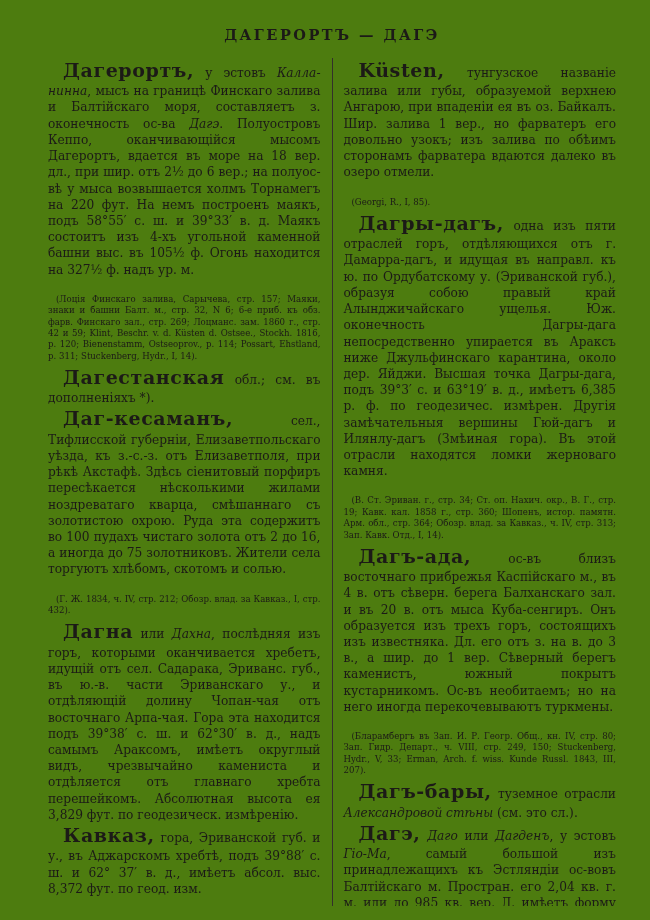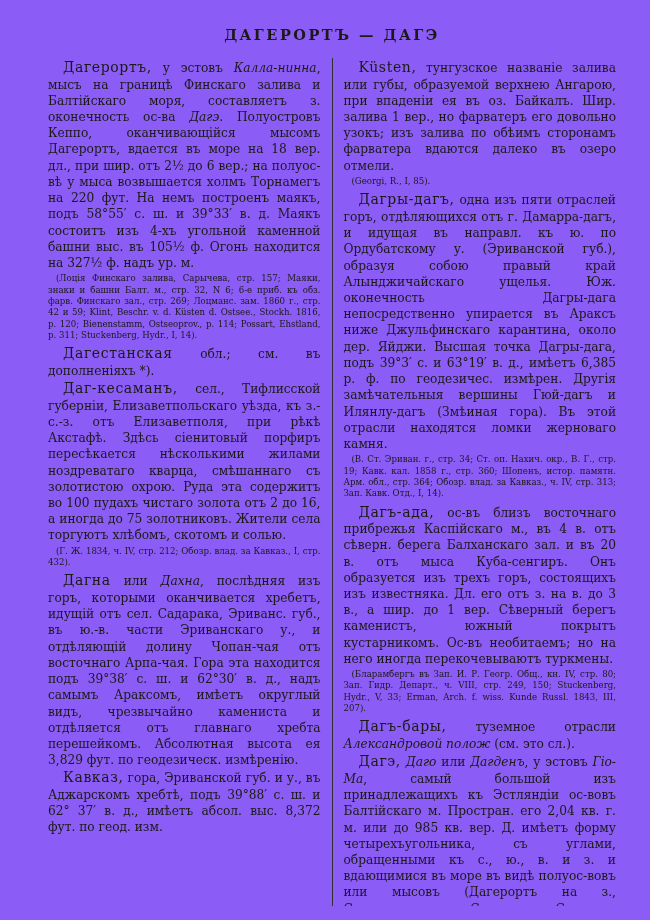--- a/index.html
+++ b/index.html
@@ -1,18 +1,18 @@
 <!DOCTYPE html>
 <html><head>
 <meta charset="utf-8">
 <style>
   html, body { margin:0; padding:0; }
   .page {
     width: 650px; height: 920px;
-    background: #8b5cf6;
+    background: #4d7c0f;
     color: #1c1a17;
     font-family: "DejaVu Serif", "Liberation Serif", serif;
     box-sizing: border-box;
     padding: 26px 34px 0 48px;
     overflow: hidden;
     position: relative;
   }
   .running-head {
     text-align: center;
     font-weight: bold;
@@ -31,26 +31,26 @@
   .col-right { padding-left: 11px; }
   .divider { width: 1px; background: #33302b; }
   p.entry {
     margin: 0;
     text-indent: 15px;
     text-align: justify;
     font-size: 12.2px;
     line-height: 1.33;
   }
   .headword {
-    font-weight: normal;
-    font-size: 14px;
+    font-weight: bold;
+    font-size: 19px;
     letter-spacing: 0.6px;
   }
   p.citation {
-    margin: 2px 0 3px 0;
+    margin: 16px 0 3px 0;
     font-size: 8.6px;
     line-height: 1.32;
     text-align: justify;
     text-indent: 8px;
   }
 </style>
 </head>
 <body>
 
 <div class="page">
@@ -81,21 +81,21 @@
 
       <p class="entry"><span class="headword">Küsten,</span><span><span> тунгузское названіе залива или губы, образуемой верхнею Ангарою, при впаденіи ея въ оз. Байкалъ. Шир. залива 1 вер., но фарватеръ его довольно узокъ; изъ залива по обѣимъ сторонамъ фарватера вдаются далеко въ озеро отмели.</span></span></p>
       <p class="citation">(Georgi, R., I, 85).</p>
 
       <p class="entry"><span class="headword">Дагры-дагъ,</span><span><span> одна изъ пяти отраслей горъ, отдѣляющихся отъ г. Дамарра-дагъ, и идущая въ направл. къ ю. по Ордубатскому у. (Эриванской губ.), образуя собою правый край Алынджичайскаго ущелья. Юж. оконечность Дагры-дага непосредственно упирается въ Араксъ ниже Джульфинскаго карантина, около дер. Яйджи. Высшая точка Дагры-дага, подъ 39°3′ с. и 63°19′ в. д., имѣетъ 6,385 р. ф. по геодезичес. измѣрен. Другія замѣчательныя вершины Гюй-дагъ и Илянлу-дагъ (Змѣиная гора). Въ этой отрасли находятся ломки жерноваго камня.</span></span></p>
       <p class="citation">(В. Ст. Эриван. г., стр. 34; Ст. оп. Нахич. окр., В. Г., стр. 19; Кавк. кал. 1858 г., стр. 360; Шопенъ, истор. памятн. Арм. обл., стр. 364; Обозр. влад. за Кавказ., ч. IV, стр. 313; Зап. Кавк. Отд., I, 14).</p>
 
       <p class="entry"><span class="headword">Дагъ-ада,</span><span><span> ос-въ близъ восточнаго прибрежья Каспійскаго м., въ 4 в. отъ сѣверн. берега Балханскаго зал. и въ 20 в. отъ мыса Куба-сенгиръ. Онъ образуется изъ трехъ горъ, состоящихъ изъ известняка. Дл. его отъ з. на в. до 3 в., а шир. до 1 вер. Сѣверный берегъ каменистъ, южный покрытъ кустарникомъ. Ос-въ необитаемъ; но на него иногда перекочевываютъ туркмены.</span></span></p>
       <p class="citation">(Бларамбергъ въ Зап. И. Р. Геогр. Общ., кн. IV, стр. 80; Зап. Гидр. Департ., ч. VIII, стр. 249, 150; Stuckenberg, Hydr., V, 33; Erman, Arch. f. wiss. Kunde Russl. 1843, III, 207).</p>
 
-      <p class="entry"><span class="headword">Дагъ-бары,</span><span><span> туземное отрасли </span><span style="font-style: italic;">Александровой полож</span><span> (см. это сл.).</span></span></p>
+      <p class="entry"><span class="headword">Дагъ-бары,</span><span><span> туземное отрасли </span><span style="font-style: italic;">Александровой стѣны</span><span> (см. это сл.).</span></span></p>
 
       <p class="entry"><span class="headword">Дагэ,</span><span><span> </span><span style="font-style: italic;">Даго</span><span> или </span><span style="font-style: italic;">Дагденъ</span><span>, у эстовъ </span><span style="font-style: italic;">Гіо-Ма</span><span>, самый большой изъ принадлежащихъ къ Эстляндіи ос-вовъ Балтійскаго м. Простран. его 2,04 кв. г. м. или до 985 кв. вер. Д. имѣетъ форму четырехъугольника, съ углами, обращенными къ с., ю., в. и з. и вдающимися въ море въ видѣ полуос-вовъ или мысовъ (Дагерортъ на з., Симпернесъ на с., Сарве на в., Серро на ю.). Наибольшая дл. Дагэ отъ в. къ з. 52 вер., наибольшая шир. отъ с. къ ю. 44 вер. Самый выдающійся изъ полуос-вовъ есть западный, Кеппо, оканчивающійся мысомъ Дагерортъ. Дагэ окруженъ прибрежною мелью, не очень широкою на сѣв. и зап. сторонѣ, но достигающею значительной ширины на южной и ю.-з. сторонѣ ос-ва, гдѣ она усѣяна подводными камнями и ос-ками. Поверхность ос-ва ровная и низменная, весьма болотистая во внутренности,</span></span></p>
 
     </div>
 
   </div>
 
 </div>
 
 </body></html>

